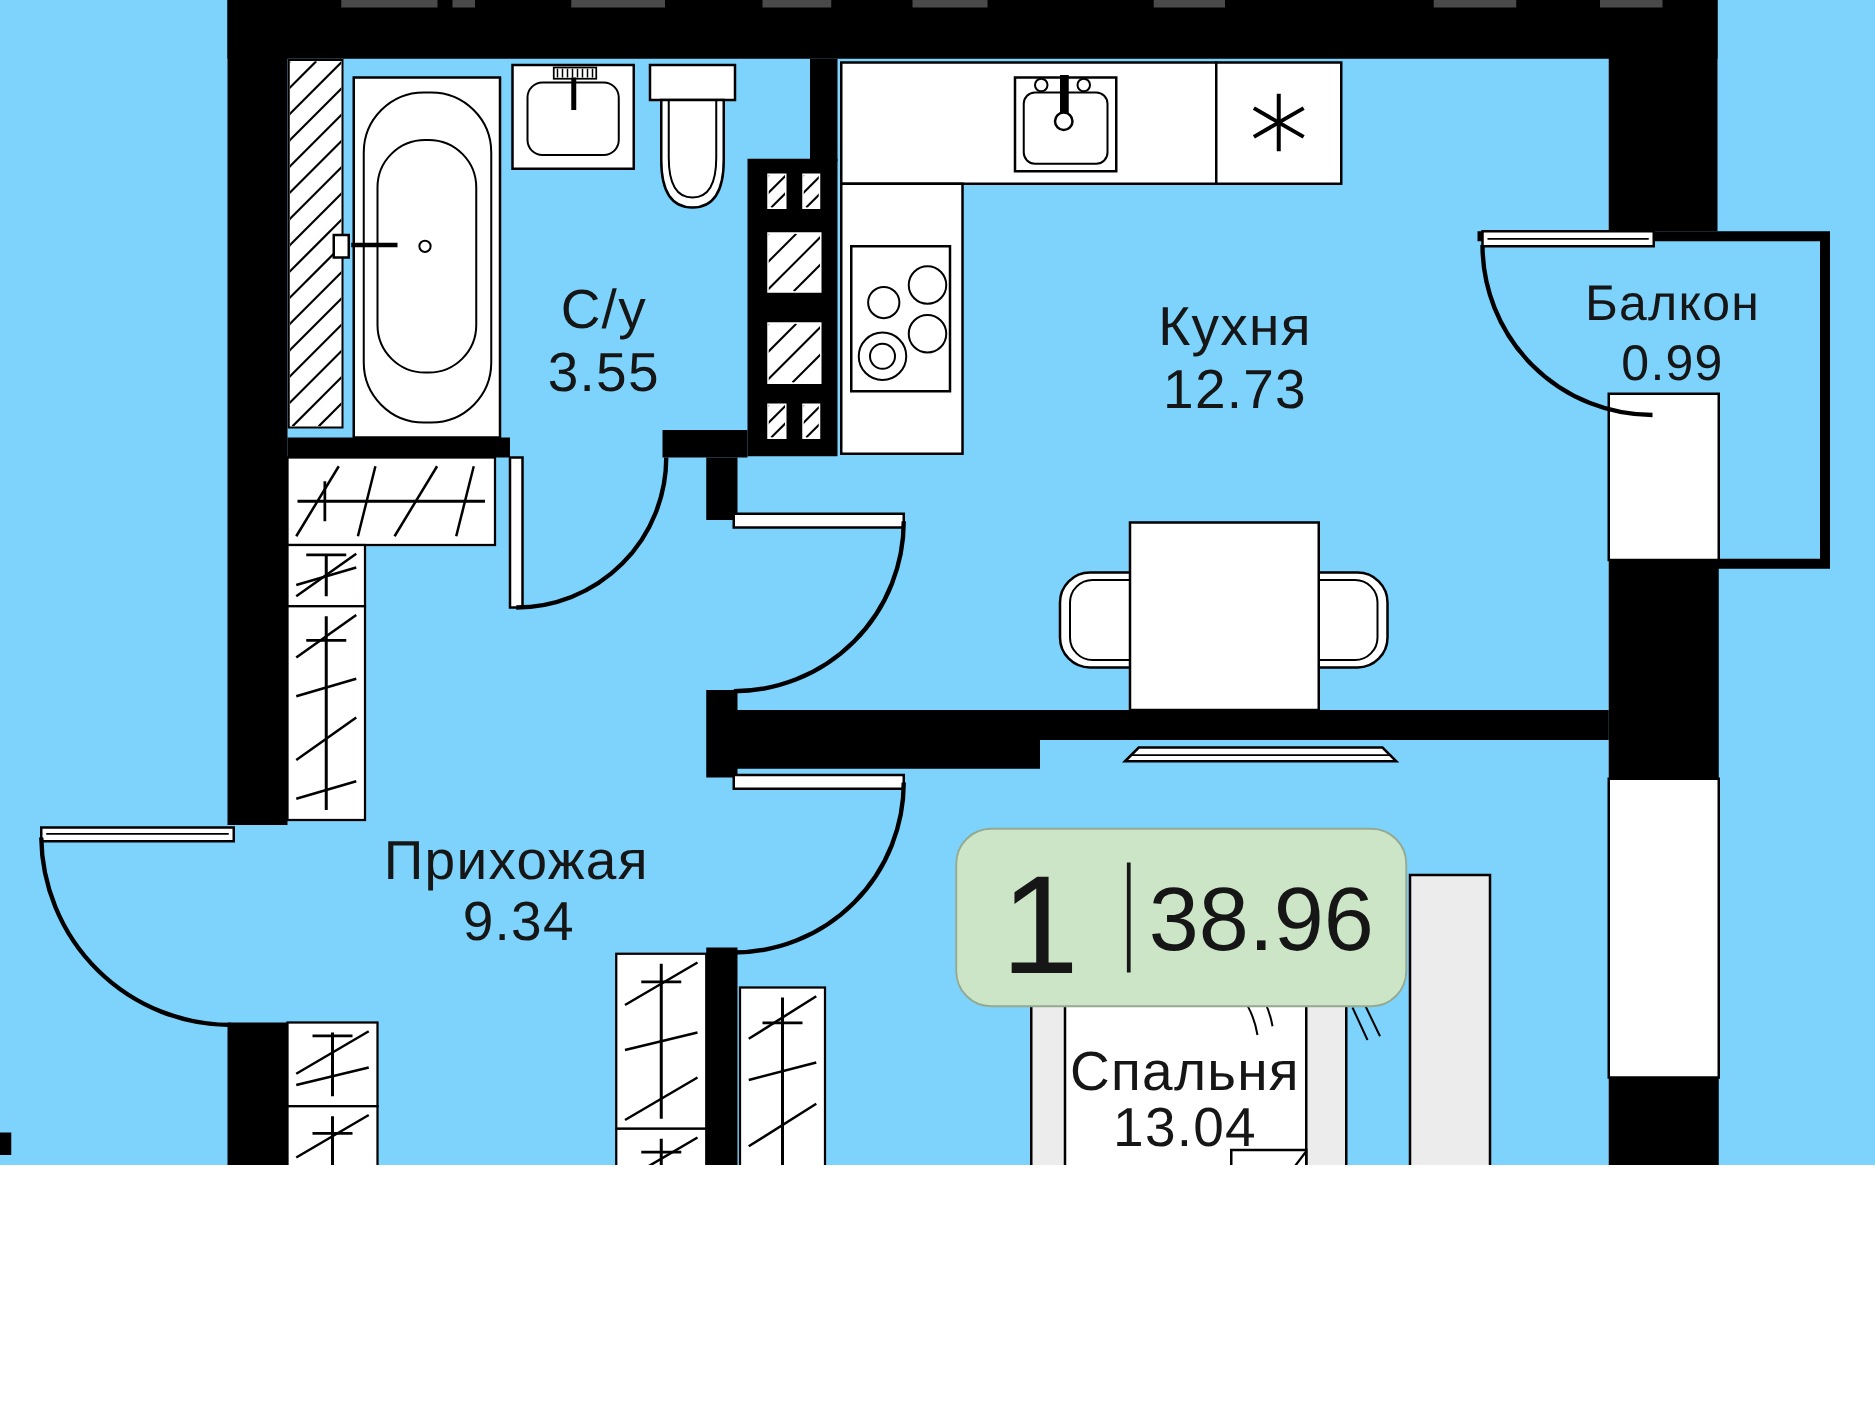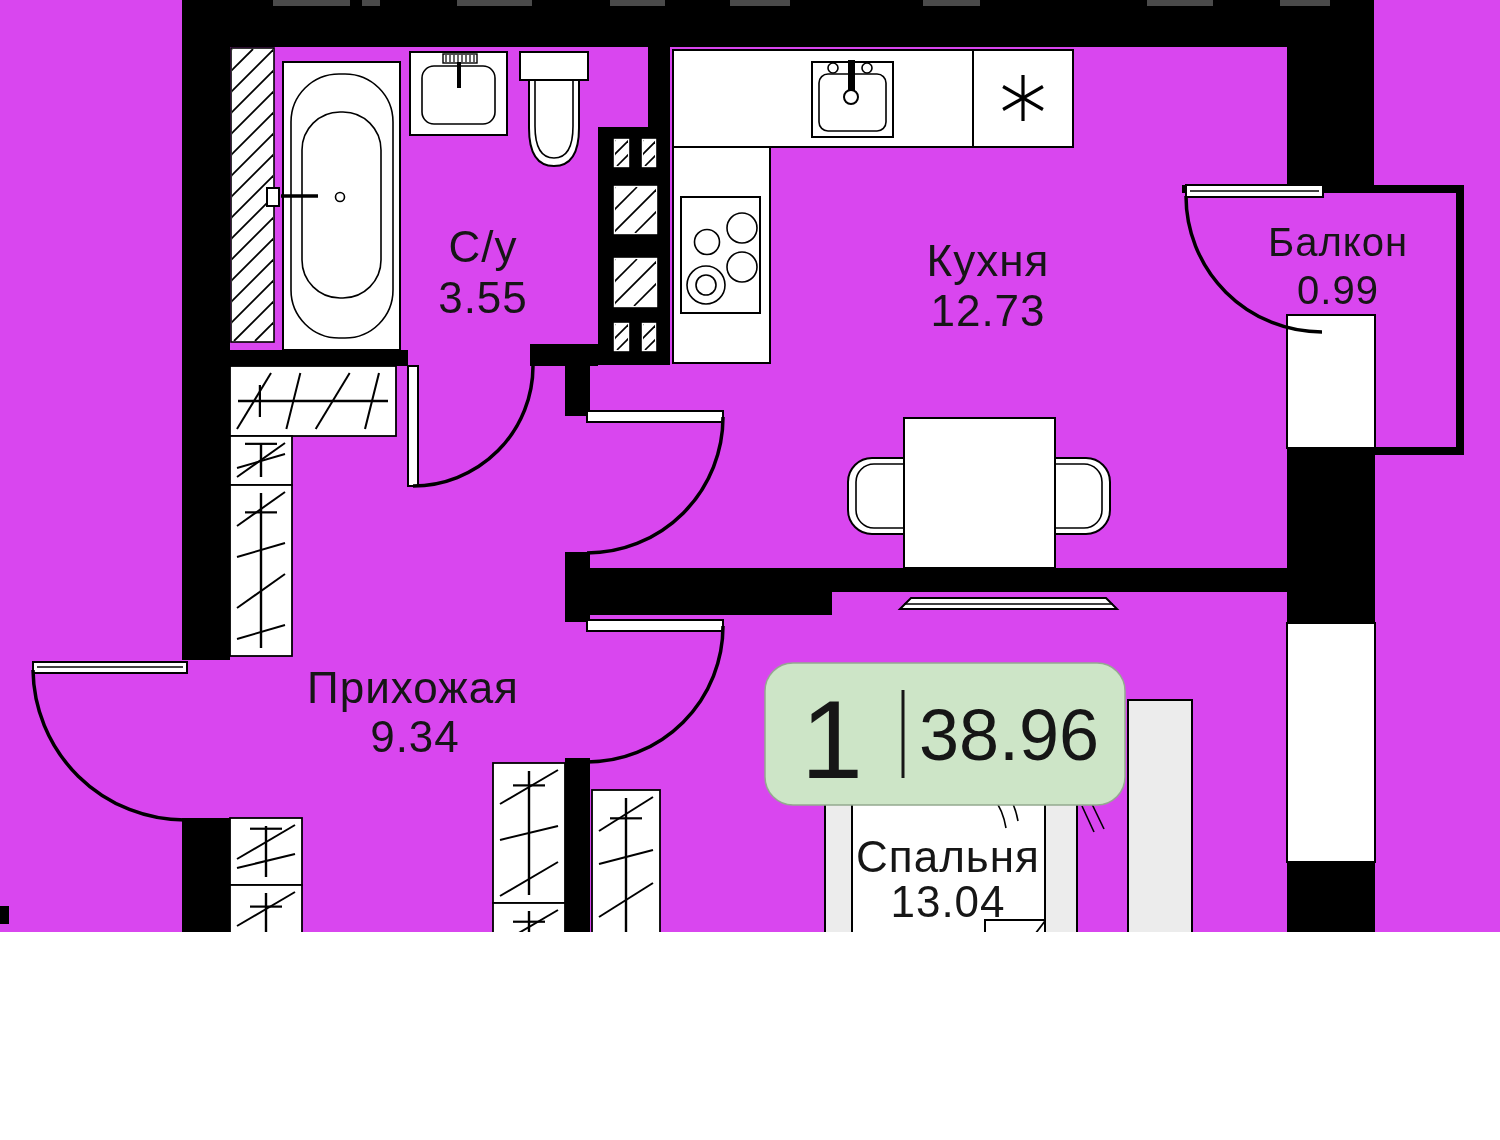--- a/index.html
+++ b/index.html
@@ -1,16 +1,16 @@
 <!DOCTYPE html>
 <html><head>
 <meta charset="utf-8">
 <style>
   html,body{margin:0;padding:0;background:#ffffff;}
-  #stage{position:relative;width:1500px;height:932px;background:#d946ef;overflow:hidden;
+  #stage{position:relative;width:1500px;height:932px;background:#7dd3fc;overflow:hidden;
          font-family:"Liberation Sans", sans-serif;}
   svg{position:absolute;left:0;top:0;}
   .lbl{font-family:"Liberation Sans", sans-serif; fill:#161616;}
   .room-name{font-size:44px;letter-spacing:1px;}
   .room-area{font-size:44px;letter-spacing:1px;}
   .balc-name{font-size:40px;letter-spacing:1px;}
   .balc-area{font-size:40px;letter-spacing:1px;}
   .badge-num{font-size:112px;}
   .badge-area{font-size:72px;}
   .fix{fill:#ffffff;stroke:#000;stroke-width:2;}

